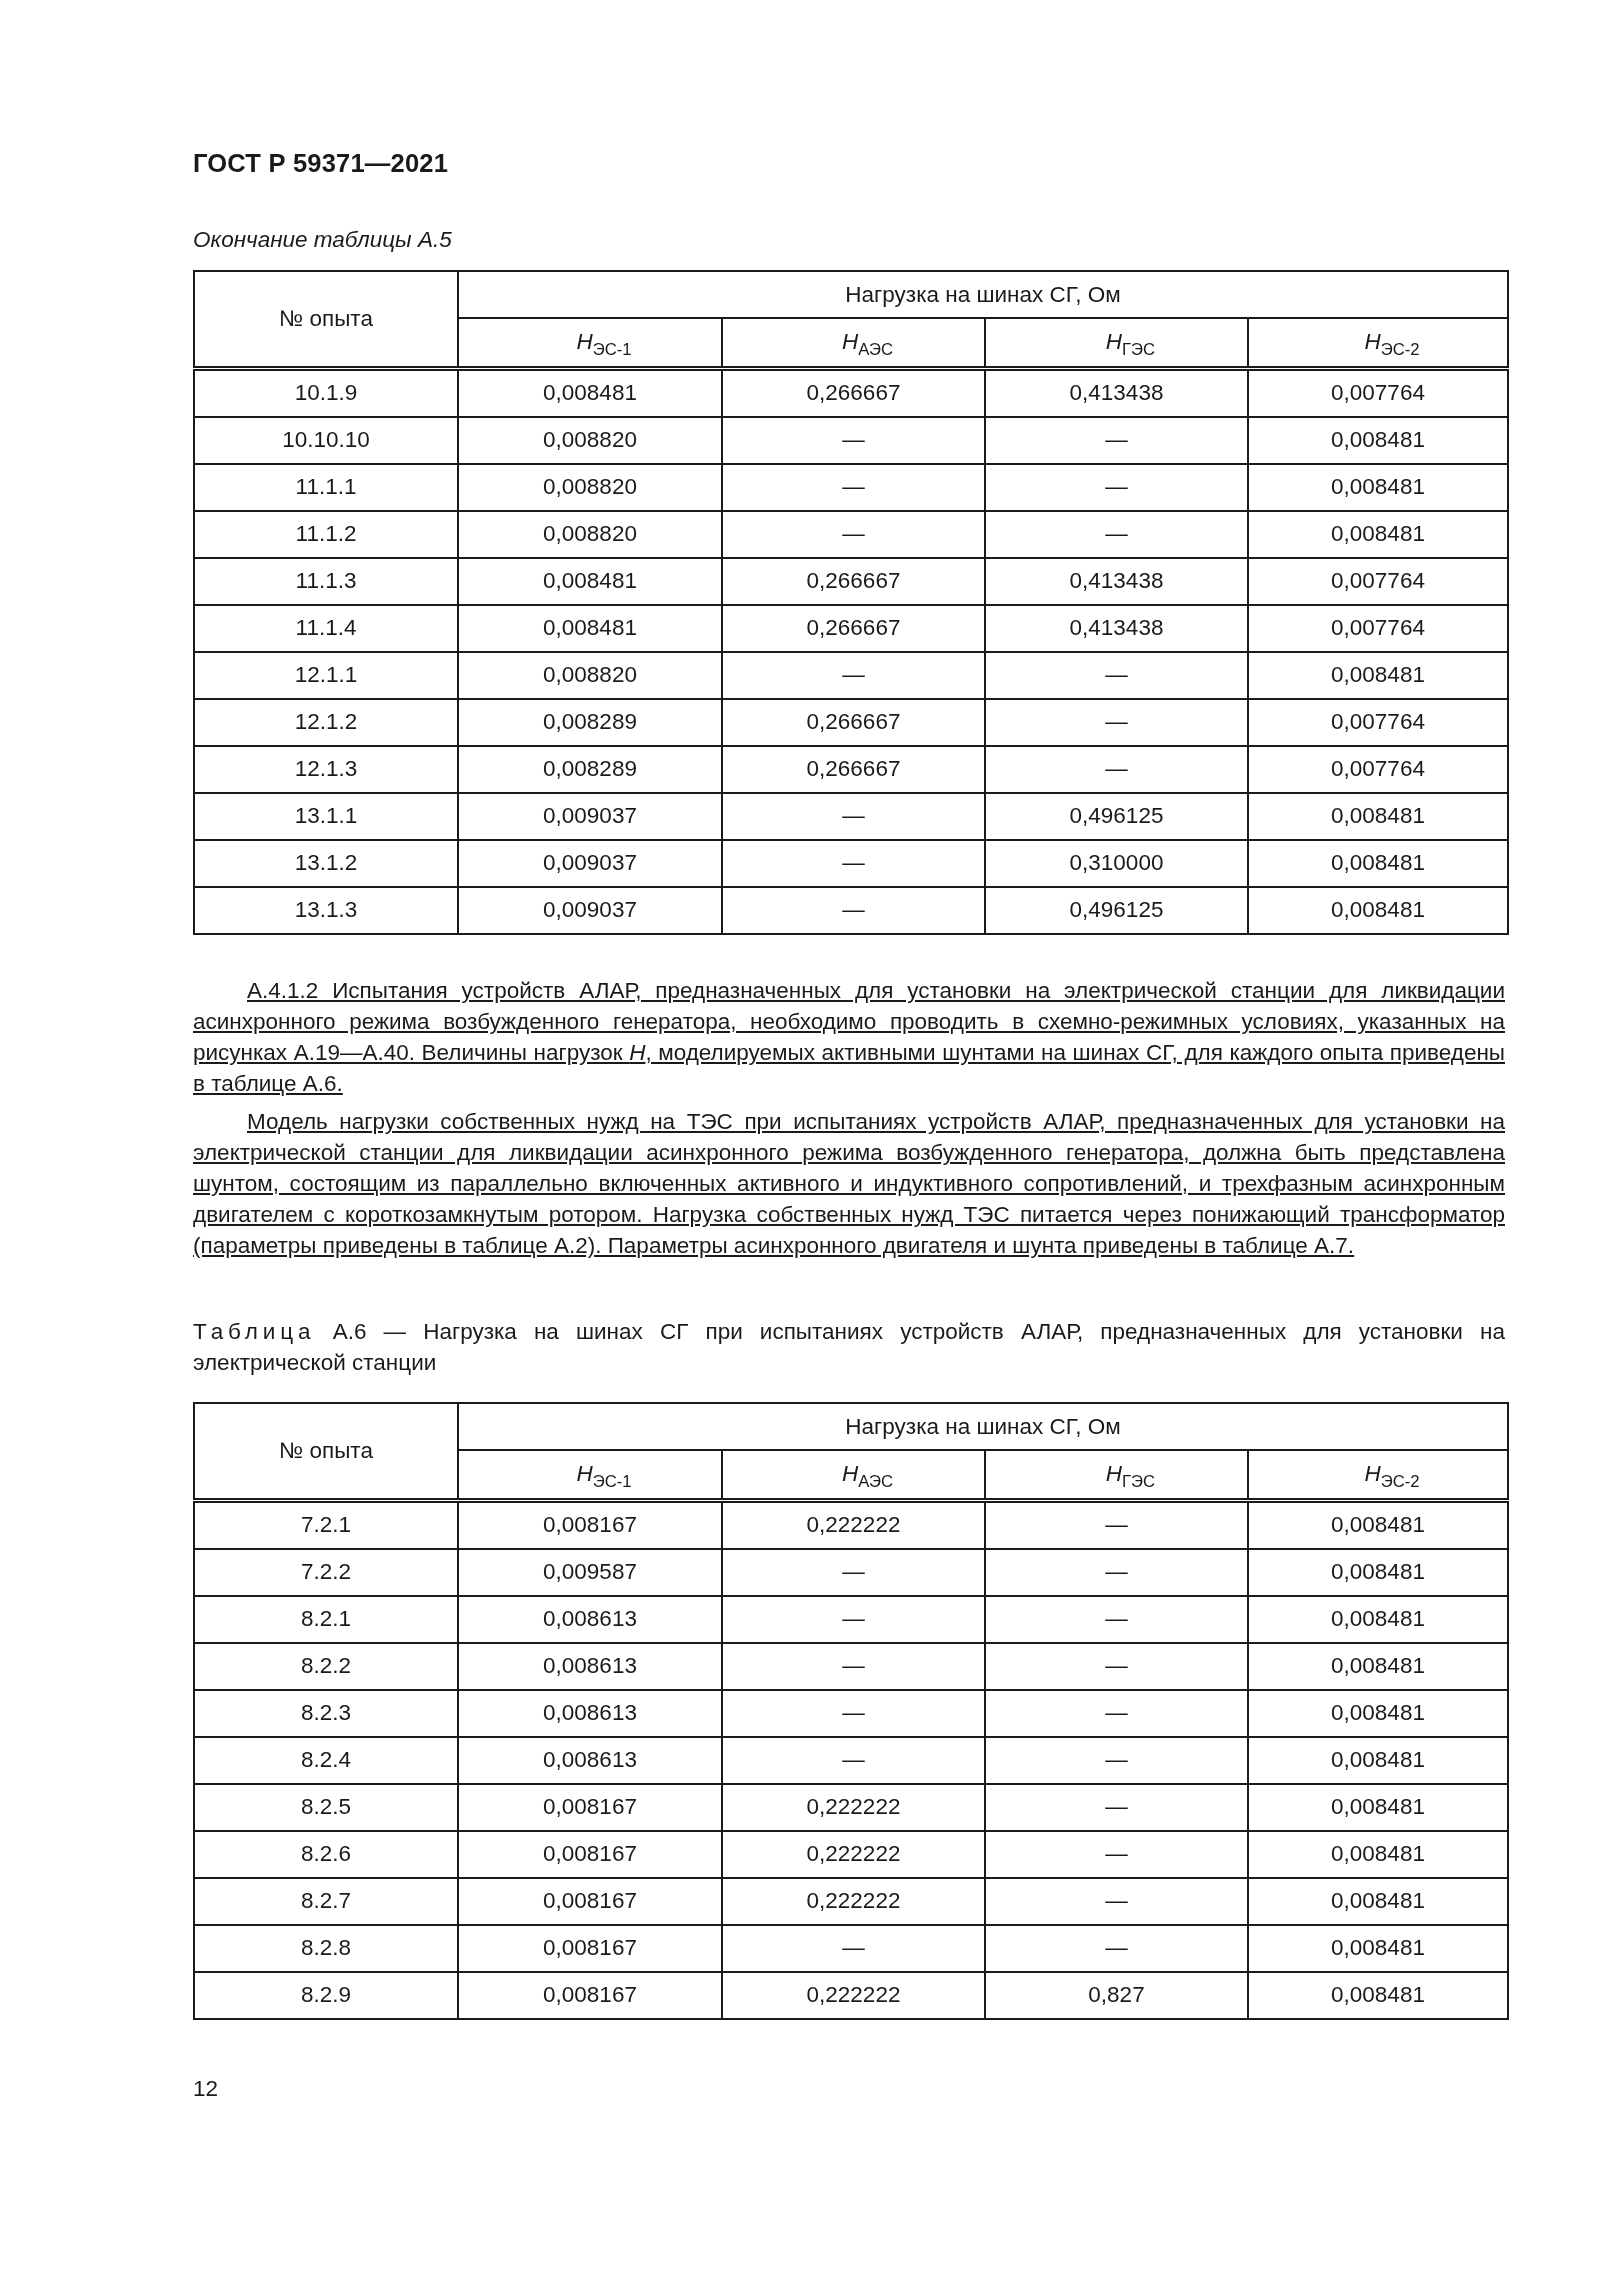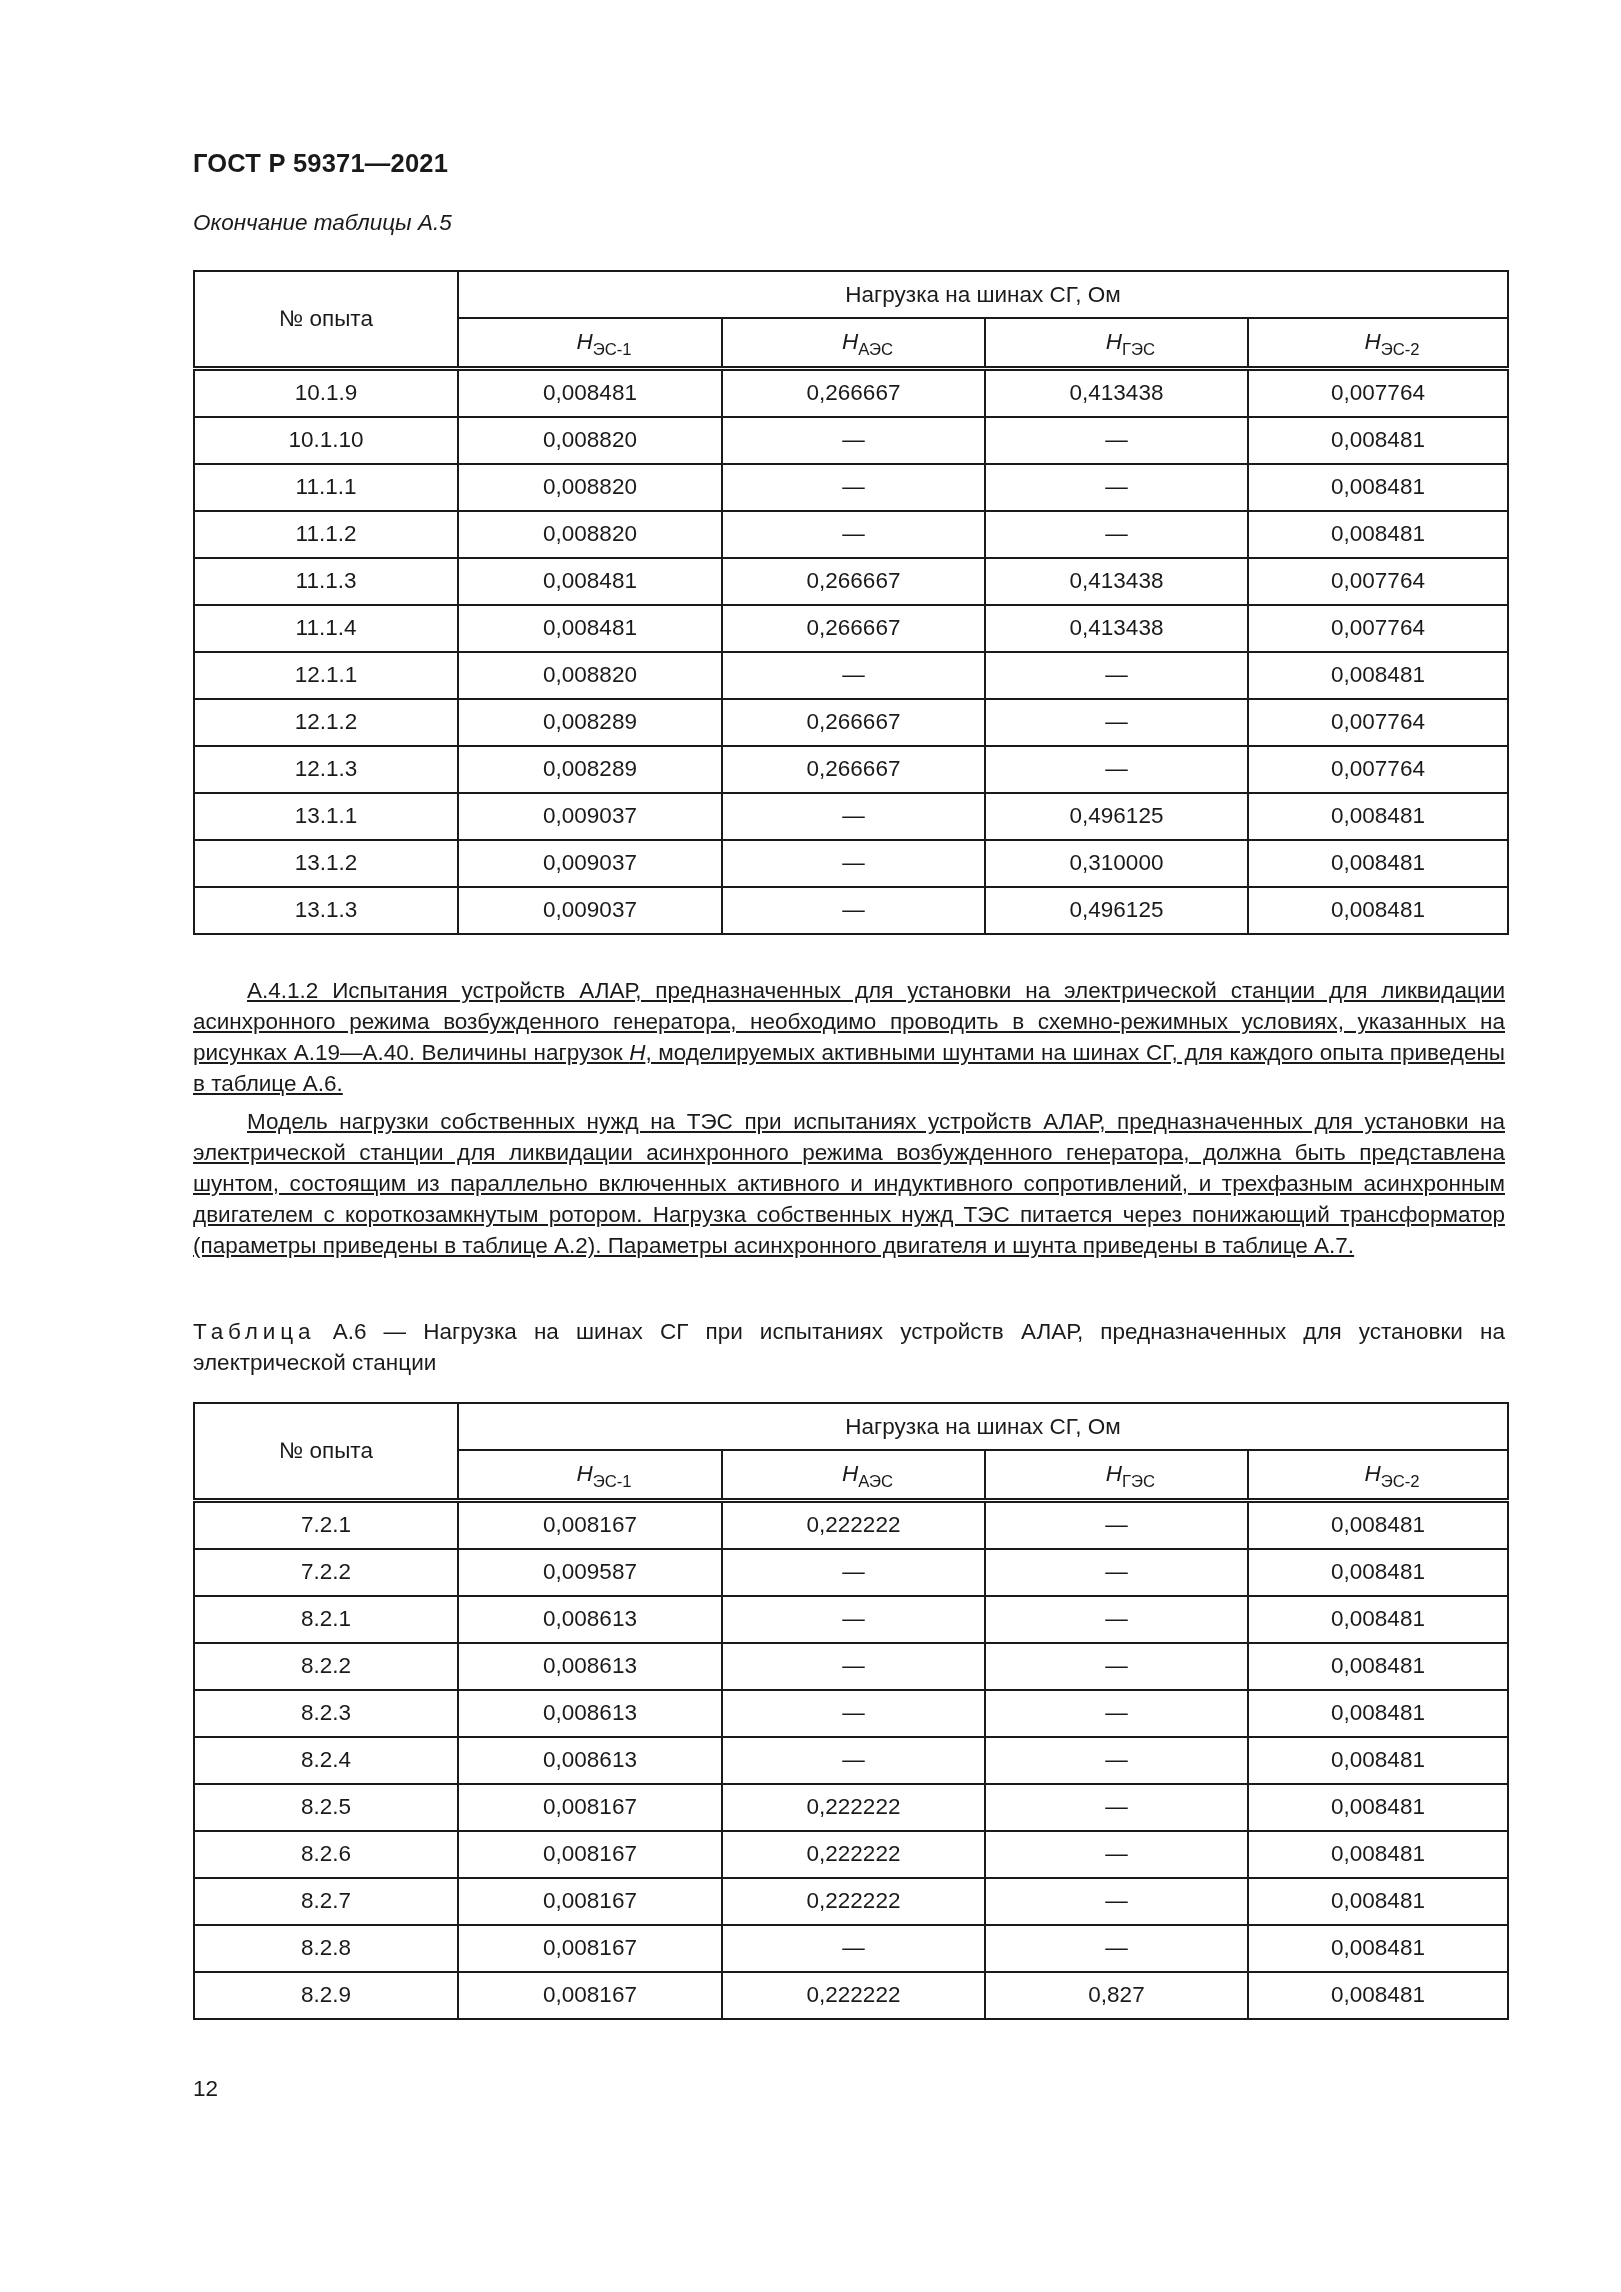--- a/index.html
+++ b/index.html
@@ -1,19 +1,19 @@
 <!DOCTYPE html>
 <html><head>
 <meta charset="utf-8">
 <style>
   html, body { margin: 0; padding: 0; background: #ffffff; }
   body { width: 1621px; height: 2293px; position: relative; font-family: "Liberation Sans", sans-serif; color: #1a1a1a; }
   .page { position: absolute; left: 0; top: 0; width: 1621px; height: 2293px; }
   .doc-code { position: absolute; left: 193px; top: 149px; font-size: 25.5px; font-weight: bold; letter-spacing: 0.2px; }
-  .table-caption-cont { position: absolute; left: 193px; top: 210px; font-size: 22.5px; font-style: italic; }
+  .table-caption-cont { position: absolute; left: 193px; top: 227px; font-size: 22.5px; font-style: italic; }
   table.grid { position: absolute; left: 193px; width: 1312px; border-collapse: collapse; table-layout: fixed; font-size: 22.5px; }
   table.grid td, table.grid th { border: 2px solid #1a1a1a; text-align: center; vertical-align: middle; font-weight: normal; padding: 0; }
   table.grid col.c0 { width: 264px; }
   table.grid col.c1 { width: 264px; }
   table.grid col.c2 { width: 263px; }
   table.grid col.c3 { width: 263px; }
   table.grid col.c4 { width: 260px; }
   table.grid tr.h1 th { height: 45px; }
   table.grid tr.h2 th { height: 43px; border-bottom: 5.9px double #1a1a1a; padding-left: 28px; }
   table.grid tr.h2 th.hdr-sym { padding-top: 3.9px; }
@@ -62,21 +62,21 @@
     </thead>
     <tbody>
         <tr>
           <td>10.1.9</td>
           <td>0,008481</td>
           <td>0,266667</td>
           <td>0,413438</td>
           <td>0,007764</td>
         </tr>
         <tr>
-          <td>10.1.10</td>
+          <td>10.10.10</td>
           <td>0,008820</td>
           <td>—</td>
           <td>—</td>
           <td>0,008481</td>
         </tr>
         <tr>
           <td>11.1.1</td>
           <td>0,008820</td>
           <td>—</td>
           <td>—</td>

